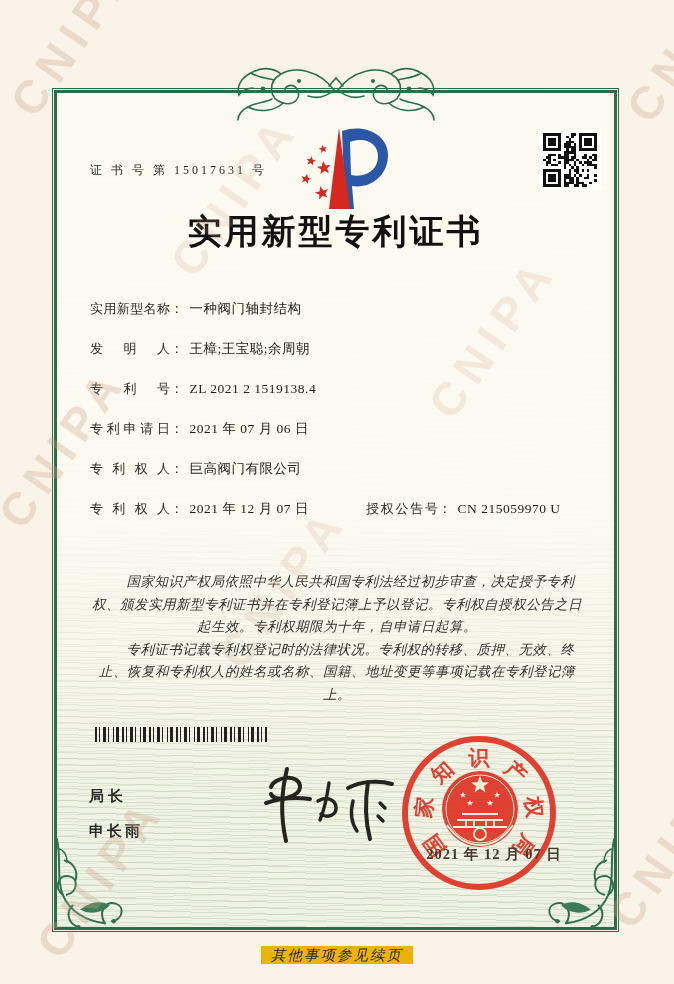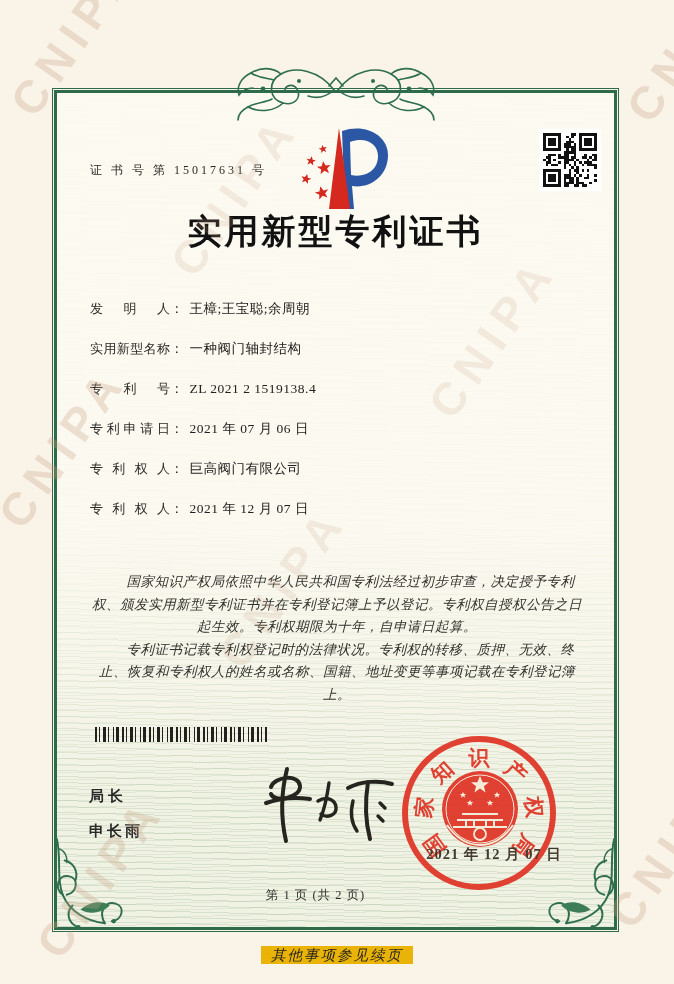--- a/index.html
+++ b/index.html
@@ -309,36 +309,39 @@
             <rect x="0" y="14" width="7" height="7" fill="#111"></rect>
             <rect x="1" y="15" width="5" height="5" fill="#fff"></rect>
             <rect x="2" y="16" width="3" height="3" fill="#111"></rect>
           </svg>
       </div>
 
       <div class="cert-title">实用新型专利证书</div>
 
       <div class="fields">
         <div class="frow">
+          <span class="flabel">实用新型名称</span><span class="fcolon">：</span><span class="fvalue">一种阀门轴封结构</span>
+        </div>
+        <div class="frow">
           <span class="flabel">发明人</span><span class="fcolon">：</span><span class="fvalue">王樟;王宝聪;余周朝</span>
         </div>
         <div class="frow">
-          <span class="flabel">实用新型名称</span><span class="fcolon">：</span><span class="fvalue">一种阀门轴封结构</span>
-        </div>
-        <div class="frow">
           <span class="flabel">专利号</span><span class="fcolon">：</span><span class="fvalue">ZL 2021 2 1519138.4</span>
         </div>
         <div class="frow">
           <span class="flabel">专利申请日</span><span class="fcolon">：</span><span class="fvalue">2021 年 07 月 06 日</span>
         </div>
         <div class="frow">
           <span class="flabel">专利权人</span><span class="fcolon">：</span><span class="fvalue">巨高阀门有限公司</span>
         </div>
         <div class="frow">
           <span class="flabel">专利权人</span><span class="fcolon">：</span><span class="fvalue">2021 年 12 月 07 日</span>
+          <span class="pair2">
+            <span class="flabel">授权公告号</span><span class="fcolon">：</span><span class="fvalue">CN 215059970 U</span>
+          </span>
         </div>
       </div>
 
       <div class="body-text">
         <p>国家知识产权局依照中华人民共和国专利法经过初步审查，决定授予专利权、颁发实用新型专利证书并在专利登记簿上予以登记。专利权自授权公告之日起生效。专利权期限为十年，自申请日起算。</p>
         <p>专利证书记载专利权登记时的法律状况。专利权的转移、质押、无效、终止、恢复和专利权人的姓名或名称、国籍、地址变更等事项记载在专利登记簿上。</p>
       </div>
 
       <div class="barcode"></div>
 
@@ -392,20 +395,19 @@
             <rect x="74" y="88" width="2" height="5"></rect>
             <rect x="86" y="88" width="2" height="5"></rect>
             <rect x="94" y="88" width="2" height="5"></rect>
           </g>
           <circle cx="81" cy="101" r="6" fill="none" stroke="#f4ecd9" stroke-width="1.8"></circle>
           <path d="M48,92 Q62,112 81,112 Q100,112 114,92" fill="none" stroke="#f4ecd9" stroke-width="1.8"></path>
         </g>
       </svg>
       <div class="seal-date">2021 年 12 月 07 日</div>
 
-      <div class="page-info">第 1 页 (共 2 页)</div>
     </div>
   </div>
 
   <div class="continuation">
     <span>其他事项参见续页</span>
   </div>
 </div>
 
 </body></html>

